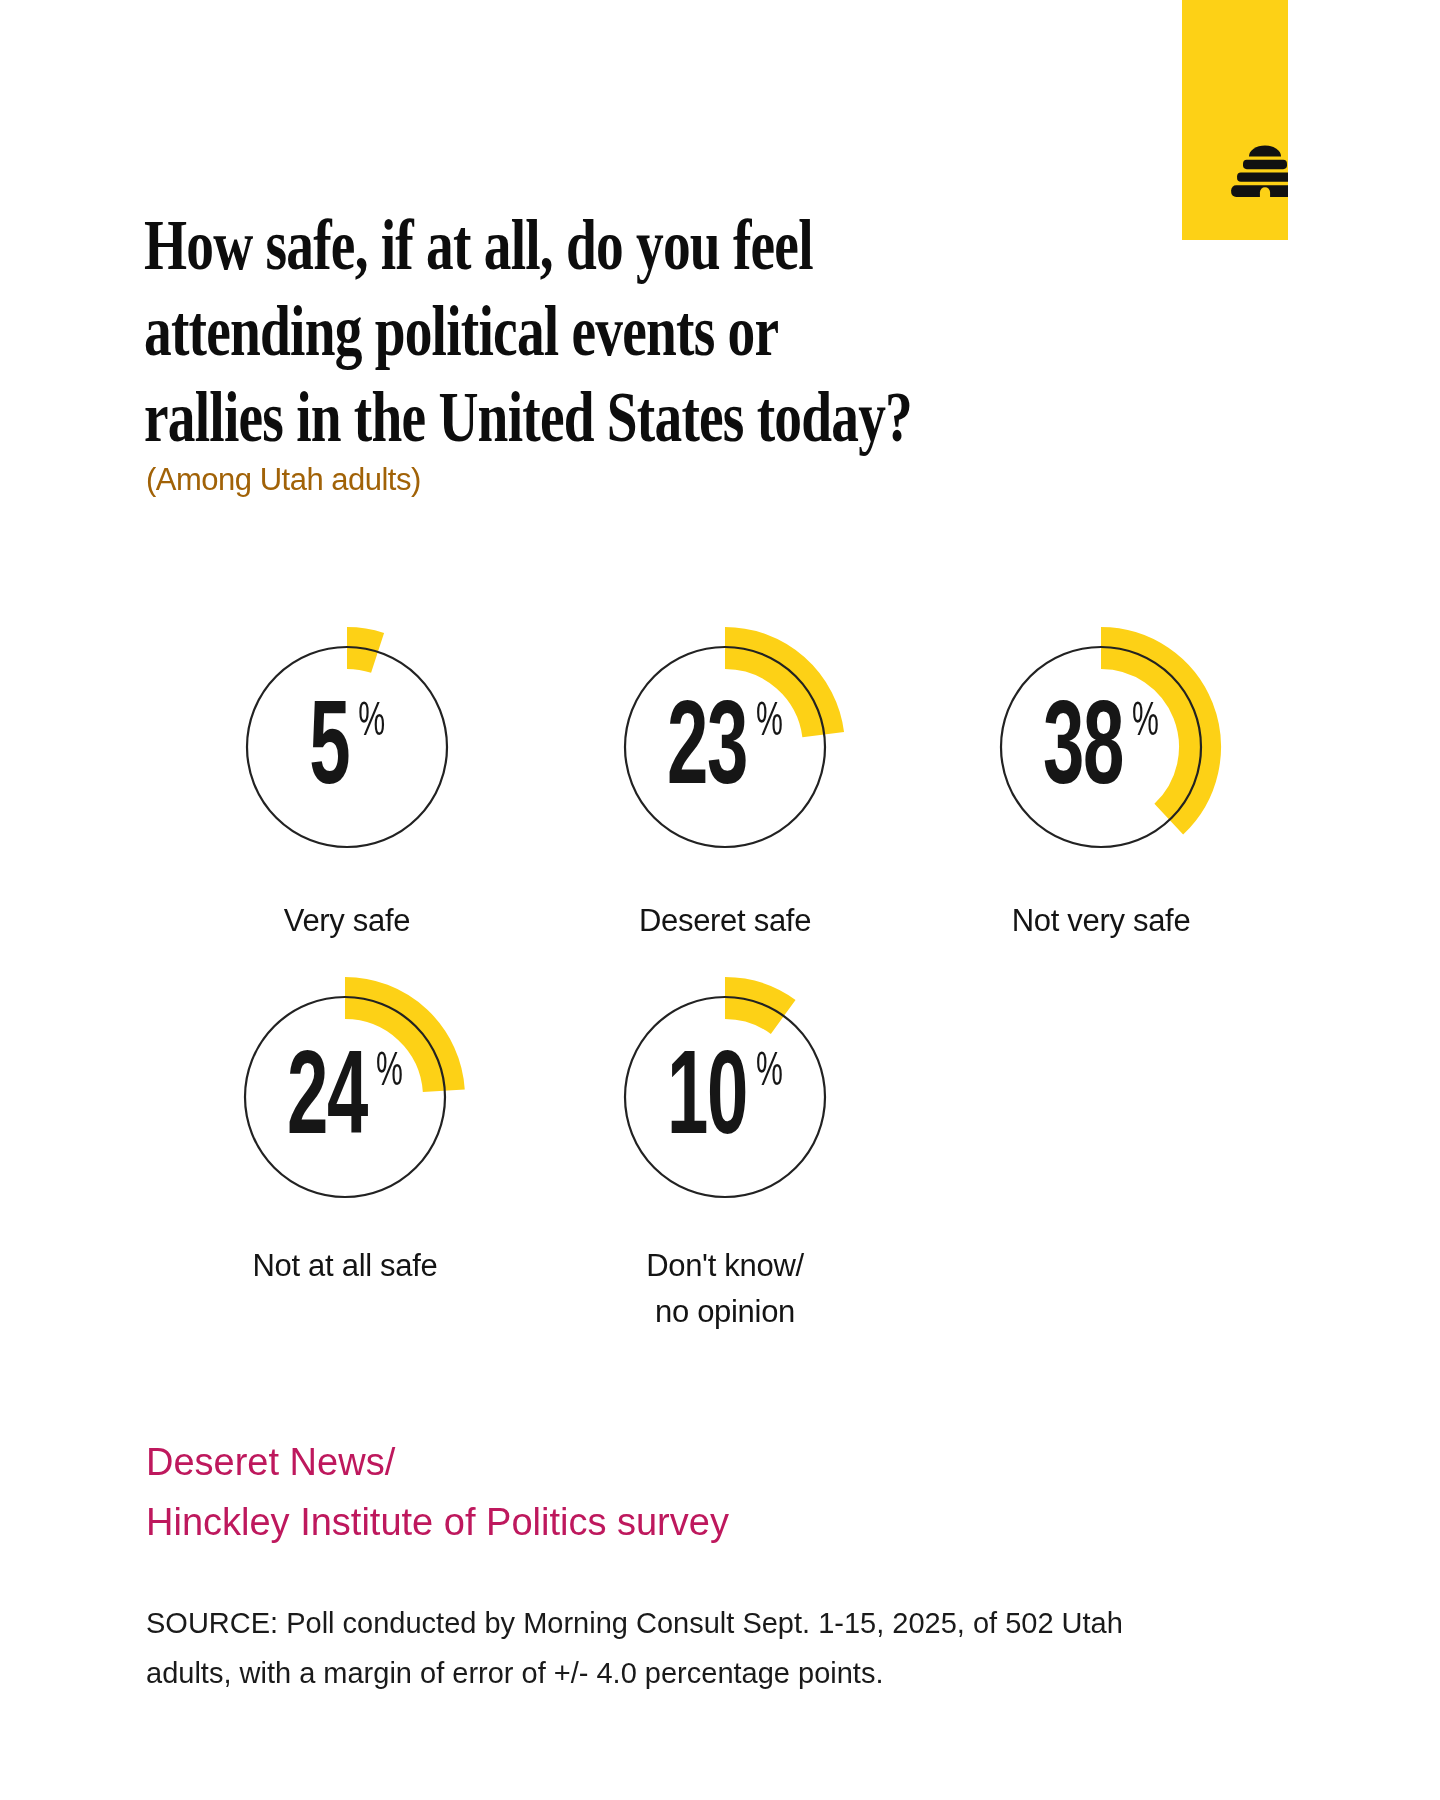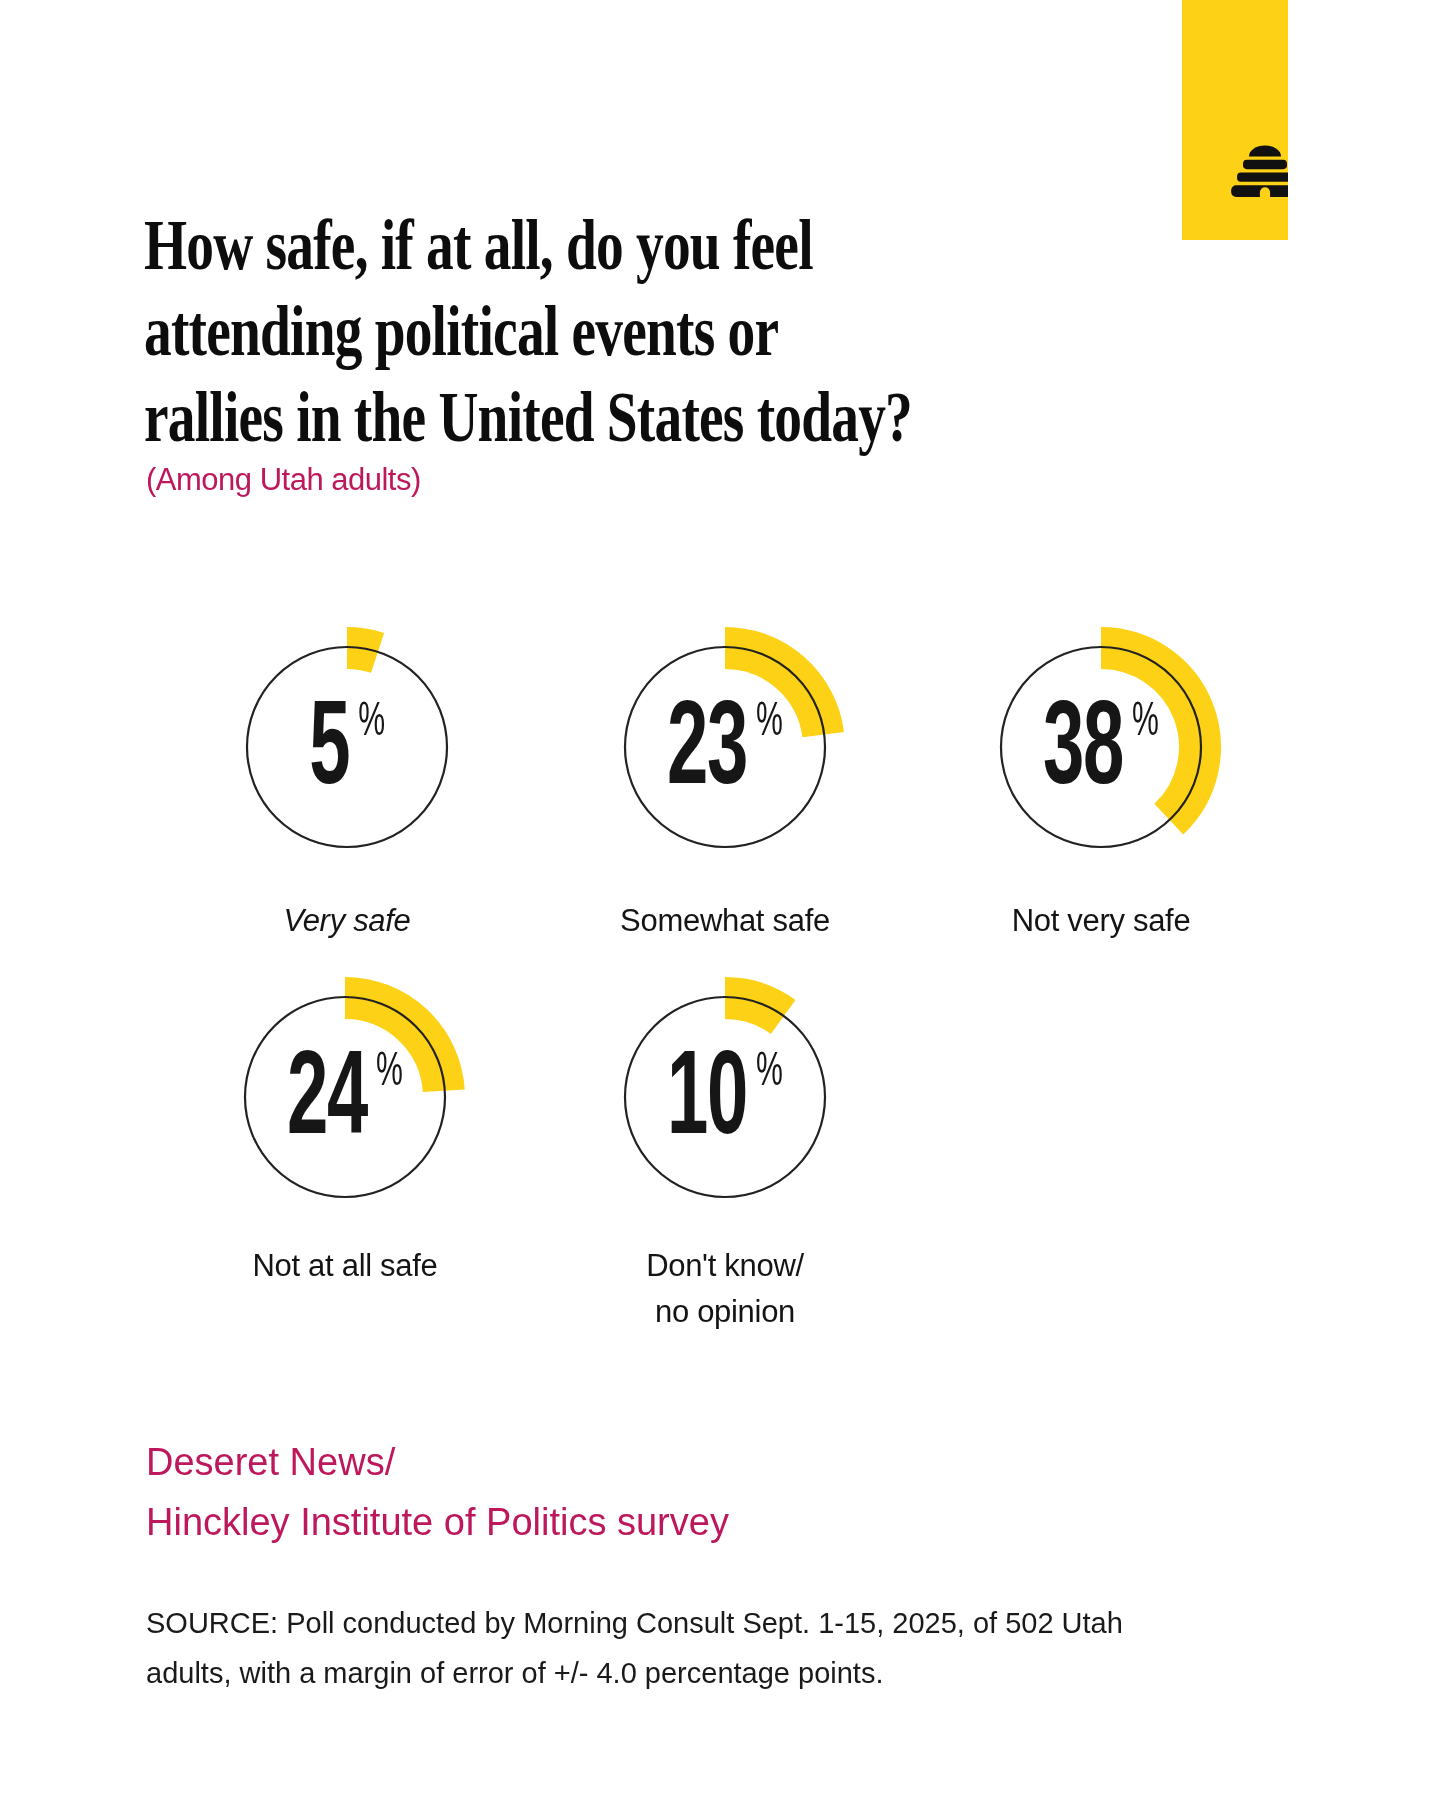--- a/index.html
+++ b/index.html
@@ -37,21 +37,21 @@
     white-space:pre-line;
     transform:scaleX(0.78);
     transform-origin:left top;
     color:#0d0d0d;
   }
   .subtitle{
     position:absolute;
     left:146px; top:462px;
     font-size:31px;
     letter-spacing:-0.5px;
-    color:#be185d;
+    color:#a16207;
     white-space:pre-line;
   }
 
   
   .cell{ position:absolute; width:280px; height:280px; }
   .cell svg{ position:absolute; left:0; top:0; }
   .pct-wrap{
     position:absolute; inset:0;
     display:flex; align-items:center; justify-content:center;
   }
@@ -126,34 +126,34 @@
           <path d="M 140 41 A 99 99 0 0 1 170.59 45.85" fill="none" stroke="#FDD116" stroke-width="42"></path>
           <circle cx="140" cy="140" r="100" fill="none" stroke="#222222" stroke-width="2.2"></circle>
         </svg>
         <div class="pct-wrap">
           <div class="pct-group">
             <span class="num">5</span>
             <span class="pct">%</span>
           </div>
         </div>
       </div>
-      <div class="donut-label" style="left: 167px; top: 898px; font-style: italic;">Very safe</div>
+      <div class="donut-label" style="left: 167px; top: 898px;">Very safe</div>
       <div class="cell" style="left: 585px; top: 607px;">
         <svg width="280" height="280" viewBox="0 0 280 280">
           <path d="M 140 41 A 99 99 0 0 1 238.22 127.59" fill="none" stroke="#FDD116" stroke-width="42"></path>
           <circle cx="140" cy="140" r="100" fill="none" stroke="#222222" stroke-width="2.2"></circle>
         </svg>
         <div class="pct-wrap">
           <div class="pct-group">
             <span class="num">23</span>
             <span class="pct">%</span>
           </div>
         </div>
       </div>
-      <div class="donut-label" style="left: 545px; top: 898px;">Somewhat safe</div>
+      <div class="donut-label" style="left: 545px; top: 898px;">Deseret safe</div>
       <div class="cell" style="left: 961px; top: 607px;">
         <svg width="280" height="280" viewBox="0 0 280 280">
           <path d="M 140 41 A 99 99 0 0 1 207.77 212.17" fill="none" stroke="#FDD116" stroke-width="42"></path>
           <circle cx="140" cy="140" r="100" fill="none" stroke="#222222" stroke-width="2.2"></circle>
         </svg>
         <div class="pct-wrap">
           <div class="pct-group">
             <span class="num">38</span>
             <span class="pct">%</span>
           </div>

